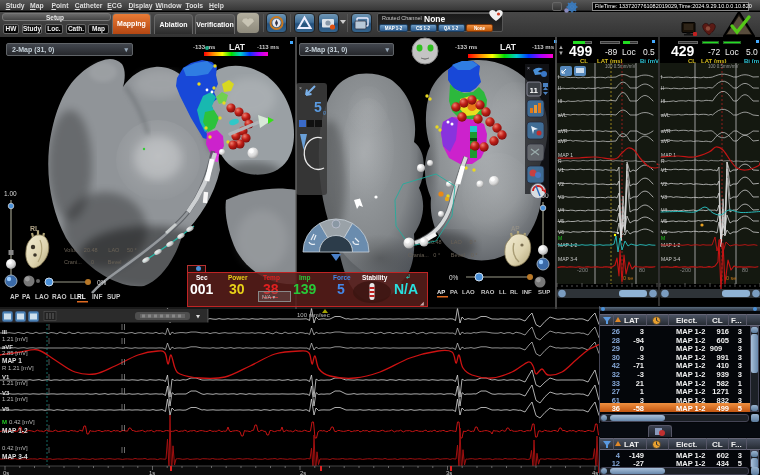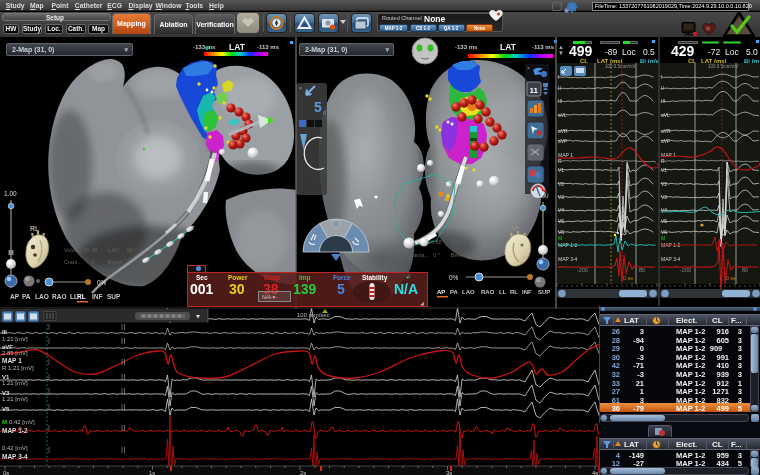--- a/index.html
+++ b/index.html
@@ -779,35 +779,35 @@
     <div class="a" style="left:703px;top:361.4000000000001px;width:26px;text-align:right;font-size:7.5px;font-weight:bold;color:#f0f0f0;z-index:22">410</div>
     <div class="a" style="left:730px;top:361.4000000000001px;width:12px;text-align:right;font-size:7.5px;font-weight:bold;color:#f0f0f0;z-index:22">3</div>
     <div class="a" style="left:600px;top:370.0000000000001px;width:20px;text-align:right;font-size:7.5px;font-weight:bold;color:#86a8d8;z-index:22">32</div>
     <div class="a" style="left:614px;top:370.0000000000001px;width:30px;text-align:right;font-size:7.5px;font-weight:bold;color:#f0f0f0;z-index:22">-3</div>
     <div class="a" style="left:676px;top:370.0000000000001px;font-size:7.5px;font-weight:bold;color:#f0f0f0;z-index:22">MAP 1-2</div>
     <div class="a" style="left:703px;top:370.0000000000001px;width:26px;text-align:right;font-size:7.5px;font-weight:bold;color:#f0f0f0;z-index:22">939</div>
     <div class="a" style="left:730px;top:370.0000000000001px;width:12px;text-align:right;font-size:7.5px;font-weight:bold;color:#f0f0f0;z-index:22">3</div>
     <div class="a" style="left:600px;top:378.60000000000014px;width:20px;text-align:right;font-size:7.5px;font-weight:bold;color:#86a8d8;z-index:22">33</div>
     <div class="a" style="left:614px;top:378.60000000000014px;width:30px;text-align:right;font-size:7.5px;font-weight:bold;color:#f0f0f0;z-index:22">21</div>
     <div class="a" style="left:676px;top:378.60000000000014px;font-size:7.5px;font-weight:bold;color:#f0f0f0;z-index:22">MAP 1-2</div>
-    <div class="a" style="left:703px;top:378.60000000000014px;width:26px;text-align:right;font-size:7.5px;font-weight:bold;color:#f0f0f0;z-index:22">912</div>
+    <div class="a" style="left:703px;top:378.60000000000014px;width:26px;text-align:right;font-size:7.5px;font-weight:bold;color:#f0f0f0;z-index:22">582</div>
     <div class="a" style="left:730px;top:378.60000000000014px;width:12px;text-align:right;font-size:7.5px;font-weight:bold;color:#f0f0f0;z-index:22">1</div>
     <div class="a" style="left:600px;top:387.20000000000016px;width:20px;text-align:right;font-size:7.5px;font-weight:bold;color:#86a8d8;z-index:22">27</div>
     <div class="a" style="left:614px;top:387.20000000000016px;width:30px;text-align:right;font-size:7.5px;font-weight:bold;color:#f0f0f0;z-index:22">1</div>
     <div class="a" style="left:676px;top:387.20000000000016px;font-size:7.5px;font-weight:bold;color:#f0f0f0;z-index:22">MAP 1-2</div>
     <div class="a" style="left:703px;top:387.20000000000016px;width:26px;text-align:right;font-size:7.5px;font-weight:bold;color:#f0f0f0;z-index:22">1271</div>
     <div class="a" style="left:730px;top:387.20000000000016px;width:12px;text-align:right;font-size:7.5px;font-weight:bold;color:#f0f0f0;z-index:22">3</div>
     <div class="a" style="left:600px;top:395.8000000000002px;width:20px;text-align:right;font-size:7.5px;font-weight:bold;color:#86a8d8;z-index:22">61</div>
     <div class="a" style="left:614px;top:395.8000000000002px;width:30px;text-align:right;font-size:7.5px;font-weight:bold;color:#f0f0f0;z-index:22">3</div>
     <div class="a" style="left:676px;top:395.8000000000002px;font-size:7.5px;font-weight:bold;color:#f0f0f0;z-index:22">MAP 1-2</div>
     <div class="a" style="left:703px;top:395.8000000000002px;width:26px;text-align:right;font-size:7.5px;font-weight:bold;color:#f0f0f0;z-index:22">832</div>
     <div class="a" style="left:730px;top:395.8000000000002px;width:12px;text-align:right;font-size:7.5px;font-weight:bold;color:#f0f0f0;z-index:22">3</div>
     <div class="a" style="left:600px;top:403.4000000000002px;width:150px;height:8.6px;background:linear-gradient(#f09040,#c25510);z-index:21"></div>
     <div class="a" style="left:600px;top:404.4000000000002px;width:20px;text-align:right;font-size:7.5px;font-weight:bold;color:#fff;z-index:22">36</div>
-    <div class="a" style="left:614px;top:404.4000000000002px;width:30px;text-align:right;font-size:7.5px;font-weight:bold;color:#fff;z-index:22">-79</div>
+    <div class="a" style="left:614px;top:404.4000000000002px;width:30px;text-align:right;font-size:7.5px;font-weight:bold;color:#fff;z-index:22">-58</div>
     <div class="a" style="left:676px;top:404.4000000000002px;font-size:7.5px;font-weight:bold;color:#fff;z-index:22">MAP 1-2</div>
     <div class="a" style="left:703px;top:404.4000000000002px;width:26px;text-align:right;font-size:7.5px;font-weight:bold;color:#fff;z-index:22">499</div>
     <div class="a" style="left:730px;top:404.4000000000002px;width:12px;text-align:right;font-size:7.5px;font-weight:bold;color:#fff;z-index:22">5</div>
     <div class="a" style="left:750px;top:326px;width:9px;height:86px;background:#1c2026;border:1px solid #445;z-index:22"></div>
     <div class="a" style="left:751px;top:327px;width:7px;height:6px;background:linear-gradient(#9ab4d0,#5a7a9c);border-radius:2px;z-index:23"></div>
     <div class="a" style="left:751px;top:405px;width:7px;height:6px;background:linear-gradient(#9ab4d0,#5a7a9c);border-radius:2px;z-index:23"></div>
     <div class="a" style="left:751px;top:334px;width:7px;height:38.7px;background:linear-gradient(90deg,#a8c0da,#6888ac);border-radius:2px;z-index:23"></div>
     <div class="a" style="left:600px;top:413.5px;width:149px;height:8px;background:#1c2026;border:1px solid #445;border-radius:3px;z-index:22"></div>
     <div class="a" style="left:601px;top:414.5px;width:6px;height:6px;background:linear-gradient(#9ab4d0,#5a7a9c);border-radius:3px;z-index:23"></div>
     <div class="a" style="left:610px;top:414.5px;width:55px;height:6px;background:linear-gradient(#a8c0da,#6888ac);border-radius:3px;z-index:23"></div>
@@ -833,21 +833,21 @@
     <svg class="a" style="left:652px;top:439.5px;z-index:23" width="9" height="9">
       <circle cx="4.5" cy="4.5" r="4" fill="#e8a030" stroke="#333" stroke-width="0.8"></circle>
       <path d="M4.5,4.5 L4.5,1.5 M4.5,4.5 L6.5,5.5" stroke="#333" stroke-width="1"></path>
     </svg>
     <div class="a" style="left:676px;top:439.5px;font-size:8px;font-weight:bold;color:#eee;z-index:23">Elect.</div>
     <div class="a" style="left:712px;top:439.5px;font-size:8px;font-weight:bold;color:#eee;z-index:23">CL</div>
     <div class="a" style="left:731px;top:439.5px;font-size:8px;font-weight:bold;color:#eee;z-index:23">F...</div>
     <div class="a" style="left:600px;top:451.0px;width:20px;text-align:right;font-size:7.5px;font-weight:bold;color:#86a8d8;z-index:22">4</div>
     <div class="a" style="left:614px;top:451.0px;width:30px;text-align:right;font-size:7.5px;font-weight:bold;color:#f0f0f0;z-index:22">-149</div>
     <div class="a" style="left:676px;top:451.0px;font-size:7.5px;font-weight:bold;color:#f0f0f0;z-index:22">MAP 1-2</div>
-    <div class="a" style="left:703px;top:451.0px;width:26px;text-align:right;font-size:7.5px;font-weight:bold;color:#f0f0f0;z-index:22">959</div>
+    <div class="a" style="left:703px;top:451.0px;width:26px;text-align:right;font-size:7.5px;font-weight:bold;color:#f0f0f0;z-index:22">602</div>
     <div class="a" style="left:730px;top:451.0px;width:12px;text-align:right;font-size:7.5px;font-weight:bold;color:#f0f0f0;z-index:22">3</div>
     <div class="a" style="left:600px;top:459.3px;width:20px;text-align:right;font-size:7.5px;font-weight:bold;color:#86a8d8;z-index:22">12</div>
     <div class="a" style="left:614px;top:459.3px;width:30px;text-align:right;font-size:7.5px;font-weight:bold;color:#f0f0f0;z-index:22">-27</div>
     <div class="a" style="left:676px;top:459.3px;font-size:7.5px;font-weight:bold;color:#f0f0f0;z-index:22">MAP 1-2</div>
     <div class="a" style="left:703px;top:459.3px;width:26px;text-align:right;font-size:7.5px;font-weight:bold;color:#f0f0f0;z-index:22">434</div>
     <div class="a" style="left:730px;top:459.3px;width:12px;text-align:right;font-size:7.5px;font-weight:bold;color:#f0f0f0;z-index:22">5</div>
     <div class="a" style="left:750px;top:450px;width:9px;height:17px;background:#1c2026;border:1px solid #445;z-index:22"></div>
     <div class="a" style="left:751px;top:451px;width:7px;height:6px;background:linear-gradient(#9ab4d0,#5a7a9c);border-radius:2px;z-index:23"></div>
     <div class="a" style="left:751px;top:460px;width:7px;height:6px;background:linear-gradient(#9ab4d0,#5a7a9c);border-radius:2px;z-index:23"></div>
     <div class="a" style="left:751px;top:458px;width:7px;height:10px;background:linear-gradient(90deg,#a8c0da,#6888ac);border-radius:2px;z-index:23"></div>

